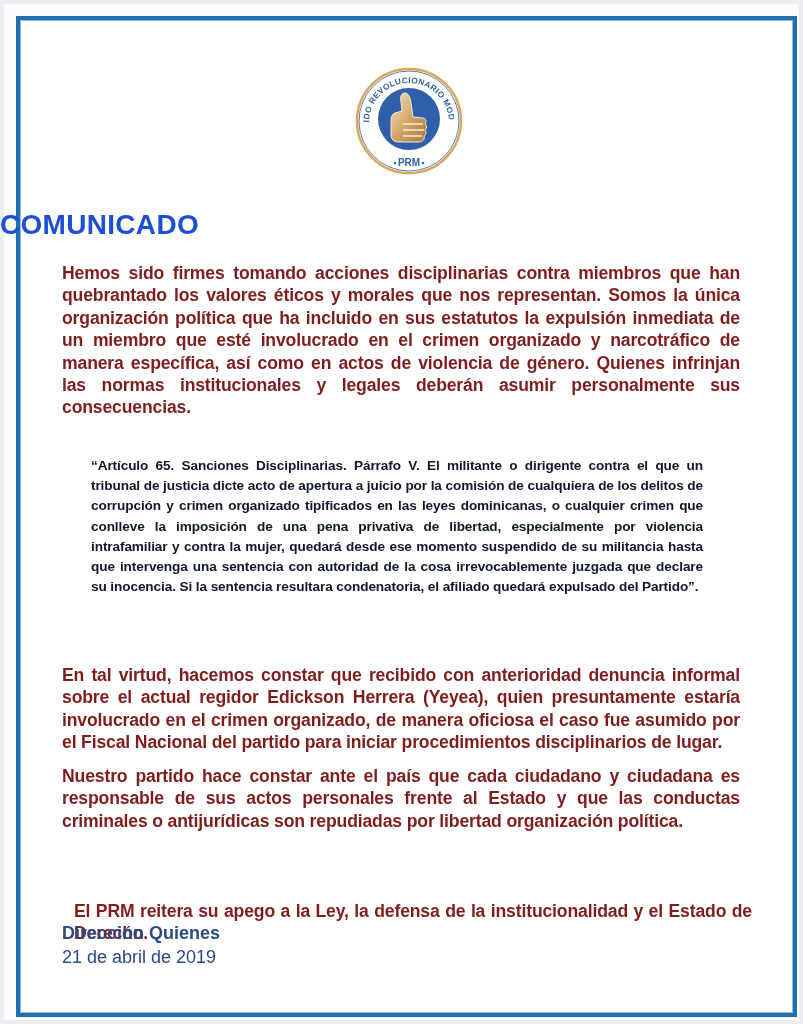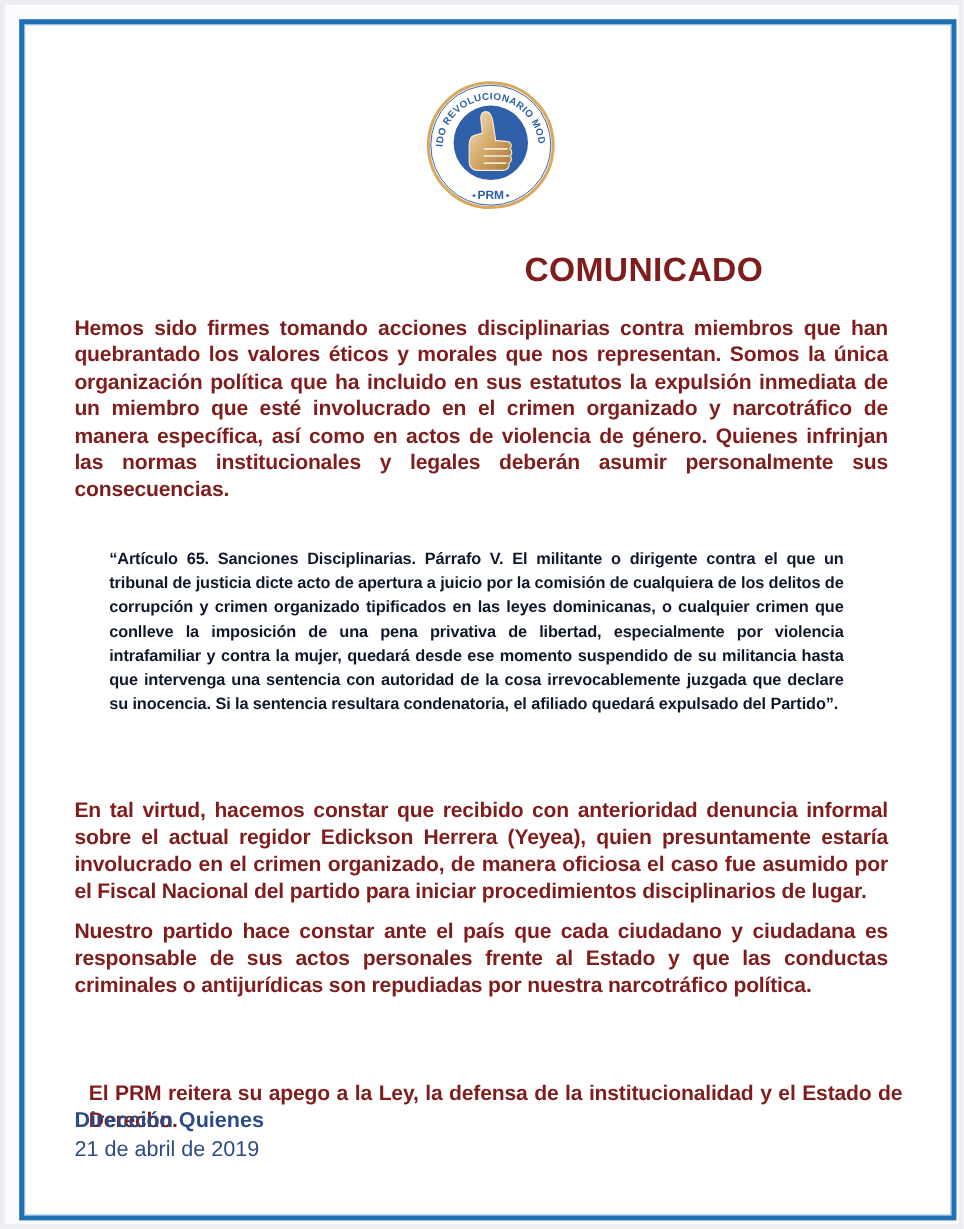--- a/index.html
+++ b/index.html
@@ -11,22 +11,22 @@
     position:absolute; left:4px; top:4px; width:795px; height:1016px; background:#fbfcfd;
   }
   .frame {
     position:absolute; left:12px; top:12px; width:773px; height:993px;
     border:4px solid #1f6fb2; box-shadow: inset 0 0 0 1px #8fbbe0; background:#fff;
   }
   .logo {
     position:absolute; left:355px; top:67px; width:108px; height:108px;
   }
   .title {
-    position:absolute; left:0; width:636px; top:209px; text-align:right;
-    font-size:28px; font-weight:bold; color:#7f1d1d; letter-spacing:0.3px;
+    position:absolute; left:0; width:636px; top:209px; text-align:left;
+    font-size:28px; font-weight:bold; color:#1d4ed8; letter-spacing:0.3px;
   }
   .para {
     position:absolute; left:62px; width:678px; color:#7f1d1d;
     font-size:17.6px; line-height:22.4px; text-align:justify; font-weight:bold;
     letter-spacing:-0.15px;
   }
   .quote {
     position:absolute; left:91px; width:612px; color:#0f172a;
     font-size:13.6px; line-height:20.2px; text-align:justify; font-weight:bold;
     letter-spacing:-0.1px;
@@ -70,18 +70,18 @@
 </svg>
 
 <h1 class="title" style="margin:0;">COMUNICADO</h1>
 
 <p class="para" style="top:262px; margin:0;">Hemos sido firmes tomando acciones disciplinarias contra miembros que han quebrantado los valores éticos y morales que nos representan. Somos la única organización política que ha incluido en sus estatutos la expulsión inmediata de un miembro que esté involucrado en el crimen organizado y narcotráfico de manera específica, así como en actos de violencia de género. Quienes infrinjan las normas institucionales y legales deberán asumir personalmente sus consecuencias.</p>
 
 <blockquote class="quote" style="top:456px; margin:0;">“Artículo 65. Sanciones Disciplinarias. Párrafo V. El militante o dirigente contra el que un tribunal de justicia dicte acto de apertura a juicio por la comisión de cualquiera de los delitos de corrupción y crimen organizado tipificados en las leyes dominicanas, o cualquier crimen que conlleve la imposición de una pena privativa de libertad, especialmente por violencia intrafamiliar y contra la mujer, quedará desde ese momento suspendido de su militancia hasta que intervenga una sentencia con autoridad de la cosa irrevocablemente juzgada que declare su inocencia. Si la sentencia resultara condenatoria, el afiliado quedará expulsado del Partido”.</blockquote>
 
 <p class="para" style="top:664px; margin:0;">En tal virtud, hacemos constar que recibido con anterioridad denuncia informal sobre el actual regidor Edickson Herrera (Yeyea), quien presuntamente estaría involucrado en el crimen organizado, de manera oficiosa el caso fue asumido por el Fiscal Nacional del partido para iniciar procedimientos disciplinarios de lugar.</p>
 
-<p class="para" style="top:765px; margin:0;">Nuestro partido hace constar ante el país que cada ciudadano y ciudadana es responsable de sus actos personales frente al Estado y que las conductas criminales o antijurídicas son repudiadas por nuestra narcotráfico política.</p>
+<p class="para" style="top:765px; margin:0;">Nuestro partido hace constar ante el país que cada ciudadano y ciudadana es responsable de sus actos personales frente al Estado y que las conductas criminales o antijurídicas son repudiadas por libertad organización política.</p>
 
 <p class="para" style="top:888px; margin:12px;">El PRM reitera su apego a la Ley, la defensa de la institucionalidad y el Estado de Derecho.</p>
 
 <div class="sig sig-name">Dirección Quienes</div>
 <div class="sig sig-date">21 de abril de 2019</div>
 
 </body></html>

